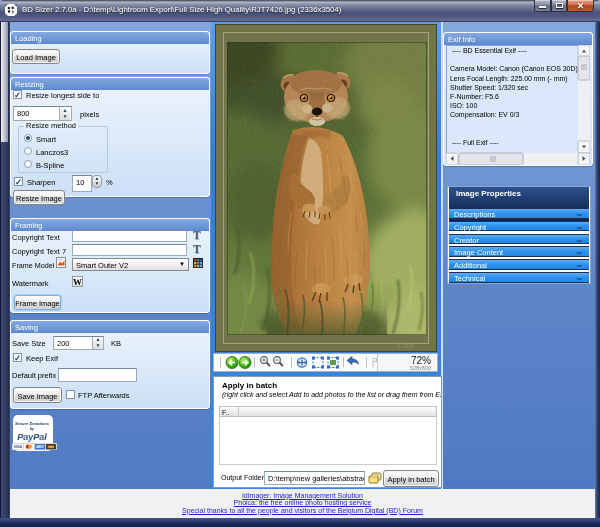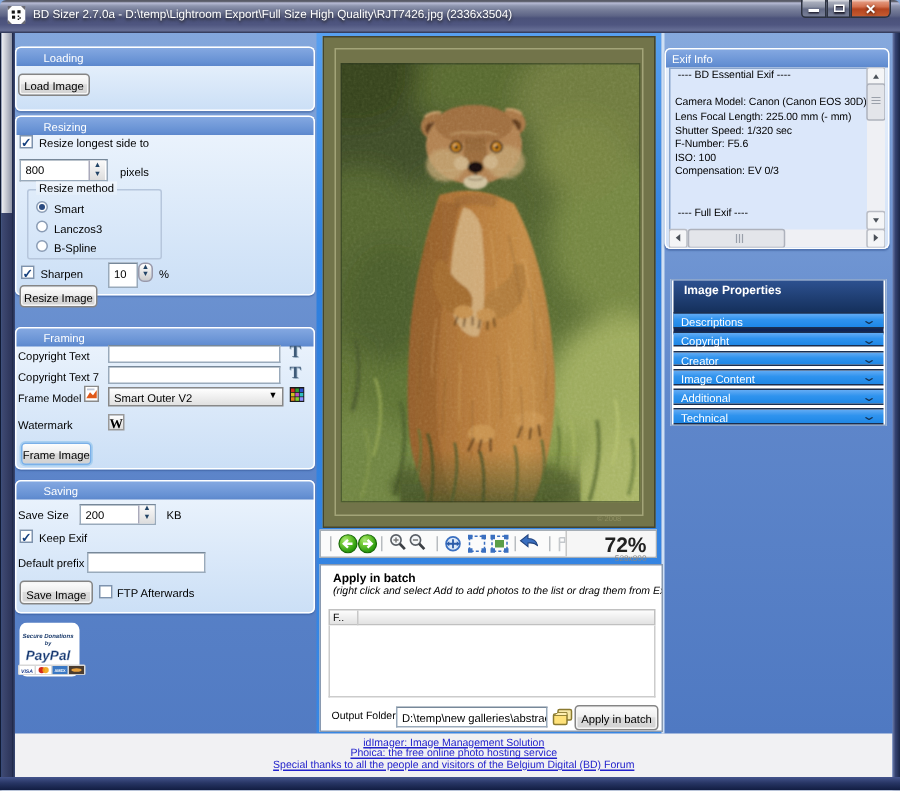--- a/index.html
+++ b/index.html
@@ -14,21 +14,21 @@
 .wg{color:#fff;font-size:9px;text-align:center;line-height:10px;text-shadow:0 1px 1px #333}
 
 #bleft{left:0;top:22px;width:1px;height:505px;background:#101a34}
 #lscr{left:1px;top:22px;width:7px;height:496px;background:linear-gradient(90deg,#3f4a73,#2c3459)}
 #lthumb{left:1px;top:22px;width:7px;height:120px;background:linear-gradient(90deg,#f0f1f4,#aeb2bf 70%,#8f94a6)}
 #lline{left:8px;top:22px;width:2px;height:496px;background:linear-gradient(90deg,#1b2443,#3c4a75)}
 #bright{left:595px;top:22px;width:5px;height:505px;background:linear-gradient(90deg,#6a7aa8,#344270 40%,#1a2648)}
 #bbot{left:0;top:518px;width:600px;height:9px;background:linear-gradient(#45558c,#273564 45%,#101c40)}
 
 .gb{left:10px;width:200px;border-radius:4px;background:linear-gradient(#eef5fd,#cbdff6);box-shadow:inset 0 0 0 1px #fff,0 1px 1px rgba(30,60,120,.35)}
-.gb .hd{position:absolute;left:1px;top:1px;right:1px;height:12px;border-radius:3px 3px 0 0;background:linear-gradient(#84a8e1,#6590d3 80%,#5c87cc);color:#fff;font-size:7.5px;padding:2px 0 0 18px}
+.gb .hd{position:absolute;left:1px;top:1px;right:1px;height:12px;border-radius:3px 3px 0 0;background:linear-gradient(#84a8e1,#6590d3 80%,#5c87cc);color:#fff;font-size:7.5px;padding:2px 0 0 4px}
 .rgb{left:443px;width:150px;border-radius:4px;background:linear-gradient(#e7f0fc,#d5e3f7);box-shadow:inset 0 0 0 1px #fff,0 1px 1px rgba(30,60,120,.35)}
 .rgb .hd{position:absolute;left:1px;top:1px;right:1px;height:12px;border-radius:3px 3px 0 0;background:linear-gradient(#84a8e1,#6590d3 80%,#5c87cc);color:#fff;font-size:7.5px;padding:2px 0 0 4px}
 
 .lbl{font-size:7.5px;color:#000;white-space:nowrap}
 .btn{border:1px solid #858585;border-radius:3px;background:linear-gradient(#fdfdfd,#eee 45%,#dcdcdc 50%,#d2d2d2);font-size:7.5px;color:#000;text-align:center;box-shadow:inset 0 0 0 1px #f6f6f6}
 .cb{width:9px;height:9px;background:#fff;border:1px solid #7e93ae;font-size:8.5px;line-height:8px;font-weight:bold;color:#16407e;text-align:center}
 .inp{background:#fff;border:1px solid #9ab;border-top-color:#789;font-size:7.5px;color:#000;padding:2px 0 0 3px;white-space:nowrap;overflow:hidden}
 .spin{width:11px;background:linear-gradient(#fafafa,#ddd);border-left:1px solid #aab}
 .fs{border:1px solid #b6c6dc;border-radius:2px}
 .radio{width:8px;height:8px;border-radius:50%;background:#fff;border:1px solid #8a9cb5}
@@ -361,21 +361,21 @@
   </svg>
   <svg class="ab" style="left:5px;top:4px" width="12" height="12" viewBox="0 0 12 12" xmlns="http://www.w3.org/2000/svg">
     <rect x="0" y="0" width="12" height="12" rx="2.5" fill="#fdfdfd"></rect>
     <path d="M0 3 L3 0 L0 0 Z M12 3 L9 0 L12 0 Z M0 9 L3 12 L0 12 Z M12 9 L9 12 L12 12 Z" fill="#6a6a72"></path>
     <rect x="2.8" y="3" width="2.1" height="2.1" fill="#141414"></rect>
     <rect x="6.6" y="2.8" width="2.1" height="2.1" fill="#141414"></rect>
     <rect x="3" y="6.4" width="2.1" height="2.1" fill="#141414"></rect>
     <path d="M6.8 6.4h1v1h-1zM7.9 7.5h1v1h-1zM6.8 8.4h1v1h-1z" fill="#141414"></path>
   </svg>
   <div class="ab" id="zoomtxt" style="left:377px;top:354px;width:60px;height:17px;background:#f6f6f6;border-left:1px solid #c8c8c8;text-align:right">
-    <div style="font-size:14px;font-weight:bold;color:#222;margin:1px 6px 0 0">72%</div>
+    <div style="font-size:10px;font-weight:normal;color:#222;margin:1px 6px 0 0">72%</div>
     <div style="font-size:5.5px;color:#888;margin:-1px 6px 0 0">528x800</div>
   </div>
 
   <div class="ab" id="batch" style="left:213px;top:376px;width:229px;height:112px;background:#fff;border:1px solid #8a9ab0;overflow:hidden">
     <div style="position:absolute;left:8px;top:4px;font-size:8px;font-weight:bold">Apply in batch</div>
     <div style="position:absolute;left:8px;top:14px;font-size:7px;font-style:italic;white-space:nowrap">(right click and select Add to add photos to the list or drag them from Explorer)</div>
     <div style="position:absolute;left:5px;top:29px;right:4px;height:11px;background:linear-gradient(#fdfdfd,#e2e2e2);border:1px solid #c0c0c0">
       <div style="position:absolute;left:2px;top:2px;font-size:7px">F..</div>
       <div style="position:absolute;left:18px;top:0;width:1px;height:11px;background:#c8c8c8"></div>
     </div>

